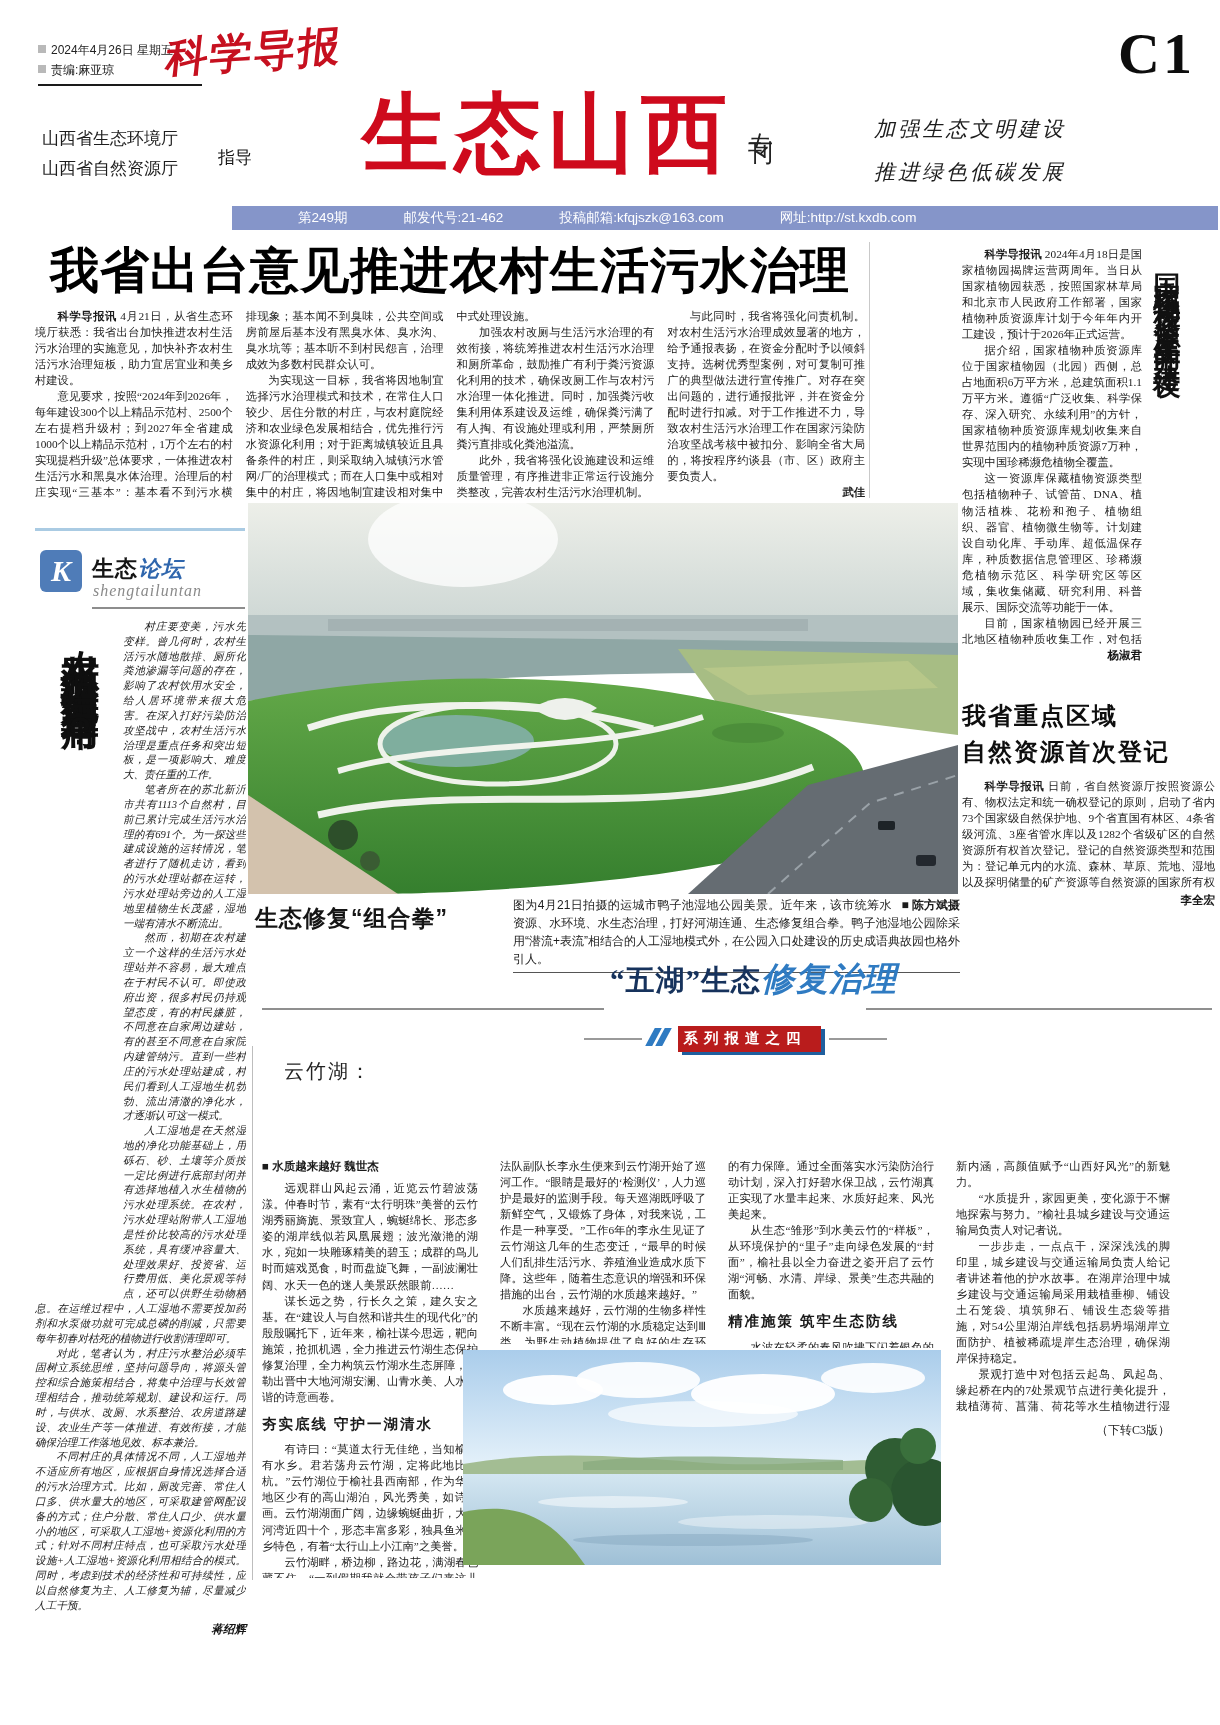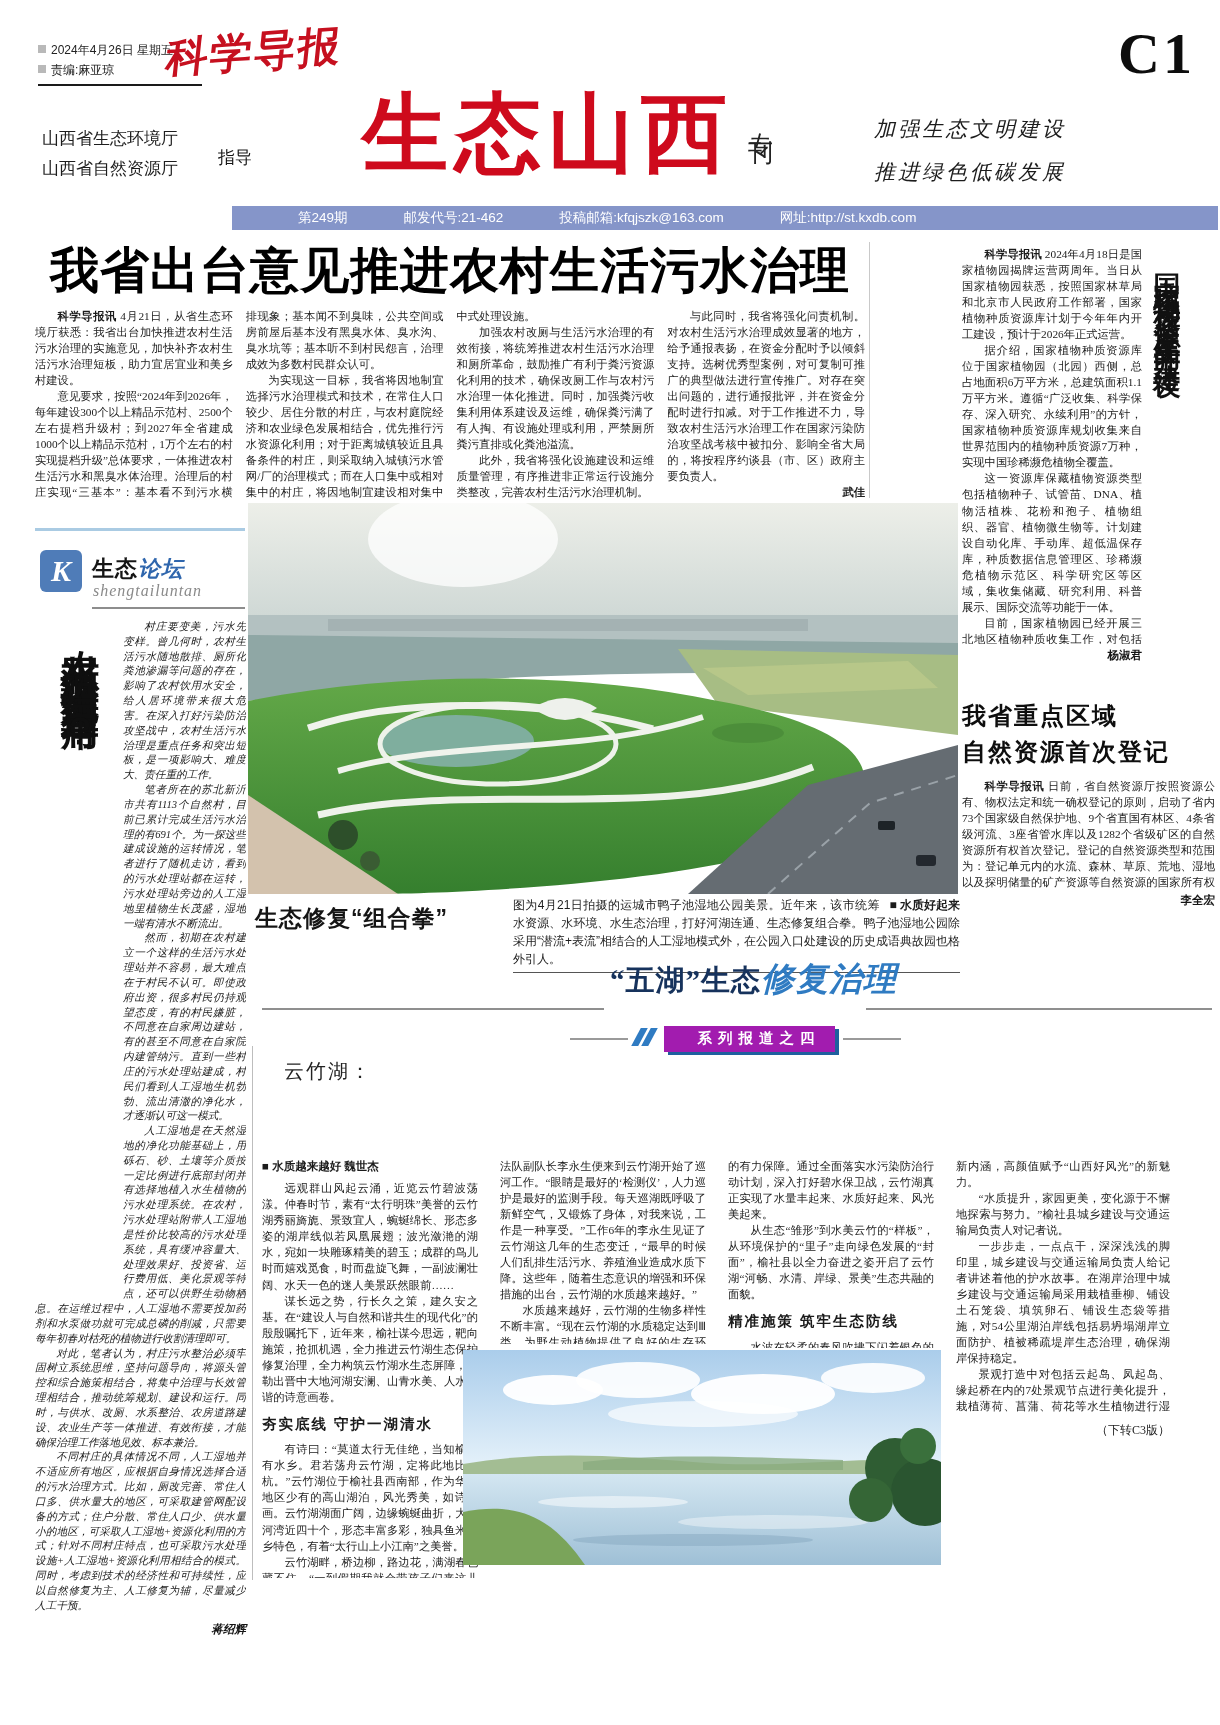--- a/index.html
+++ b/index.html
@@ -60,22 +60,22 @@
             font-family:"Liberation Sans",sans-serif;color:#1c1c1c;border-bottom:1px solid #555;padding-bottom:4px;}
   .cap-credit{float:right;font-weight:bold;margin-left:10px;}
   
   .banner-line{height:2px;background:#8f8f8f;top:1008px;}
   .banner-title{left:610px;top:957px;width:260px;text-align:center;white-space:nowrap;}
   .bt-dark{font-size:29px;font-weight:900;color:#16325c;letter-spacing:1px;}
   .bt-blue{font-size:33px;font-weight:900;color:#2f7bc2;font-style:italic;letter-spacing:1px;}
   .banner-badge{left:255px;top:1026px;width:960px;display:flex;align-items:center;justify-content:center;gap:8px;}
   .badge-dash{width:58px;height:2px;background:#9a9a9a;}
   .slash{display:inline-block;width:7px;height:18px;background:#2f7bc2;transform:skewX(-28deg);margin-right:3px;}
-  .badge-box{background:#a21caf;color:#fff;font-family:"Liberation Sans",sans-serif;font-size:14.5px;
-             font-weight:bold;letter-spacing:6px;padding:3px 14px 4px 34px;box-shadow:4px 3px 0 #1f5f9e;}
+  .badge-box{background:#b91c1c;color:#fff;font-family:"Liberation Sans",sans-serif;font-size:14.5px;
+             font-weight:bold;letter-spacing:6px;padding:3px 14px 4px 6px;box-shadow:4px 3px 0 #1f5f9e;}
   
   .lake-rule{left:252px;top:1046px;width:1px;height:534px;background:#bdbdbd;}
   .lake-kicker{left:284px;top:1058px;font-size:20px;color:#222;letter-spacing:2px;}
   .lake-headline{left:284px;top:1084px;font-size:52px;font-weight:800;letter-spacing:2px;color:#050505;white-space:nowrap;}
   .lake-col{font-size:11.3px;}
   .lake-byline{font-family:"Liberation Sans",sans-serif;font-weight:bold;font-size:11.5px;margin-bottom:6px;text-indent:0;}
   .subhead{font-family:"Liberation Sans",sans-serif;font-weight:800;font-size:14.5px;text-indent:0 !important;
            margin:9px 0 7px !important;letter-spacing:2px;}
   .continuation{left:956px;top:1422px;width:214px;text-align:right;font-size:12px;color:#222;}
   svg{display:block;}
@@ -201,21 +201,21 @@
       <rect x="668" y="352" width="20" height="11" rx="3" fill="#23282e"></rect>
       <path d="M0,292 L150,391 L0,391 Z" fill="#d3c2ad"></path>
       <circle cx="95" cy="332" r="15" fill="#2d4f2a"></circle>
       <circle cx="122" cy="358" r="10" fill="#3a5c33"></circle>
       <ellipse cx="500" cy="230" rx="36" ry="10" fill="#4c8e3a"></ellipse>
     </svg>
   </div>
 
   <div class="abs cap-title">生态修复“组合拳”</div>
   <div class="abs cap-text">
-    <span class="cap-credit">■ 水质好起来</span>
+    <span class="cap-credit">■ 陈方斌摄</span>
     <span>图为4月21日拍摄的运城市鸭子池湿地公园美景。近年来，该市统筹水资源、水环境、水生态治理，打好河湖连通、生态修复组合拳。鸭子池湿地公园除采用“潜流+表流”相结合的人工湿地模式外，在公园入口处建设的历史成语典故园也格外引人。</span>
   </div>
 
   <div class="abs banner-line" style="left:262px;width:342px;"></div>
   <div class="abs banner-line" style="left:866px;width:346px;"></div>
   <div class="abs banner-title"><span class="bt-dark">“五湖”生态</span><span class="bt-blue">修复治理</span></div>
   <div class="abs banner-badge">
     <span class="badge-dash"></span>
     <span><span class="slash"></span><span class="slash"></span></span>
     <span class="badge-box">系列报道之四</span>

